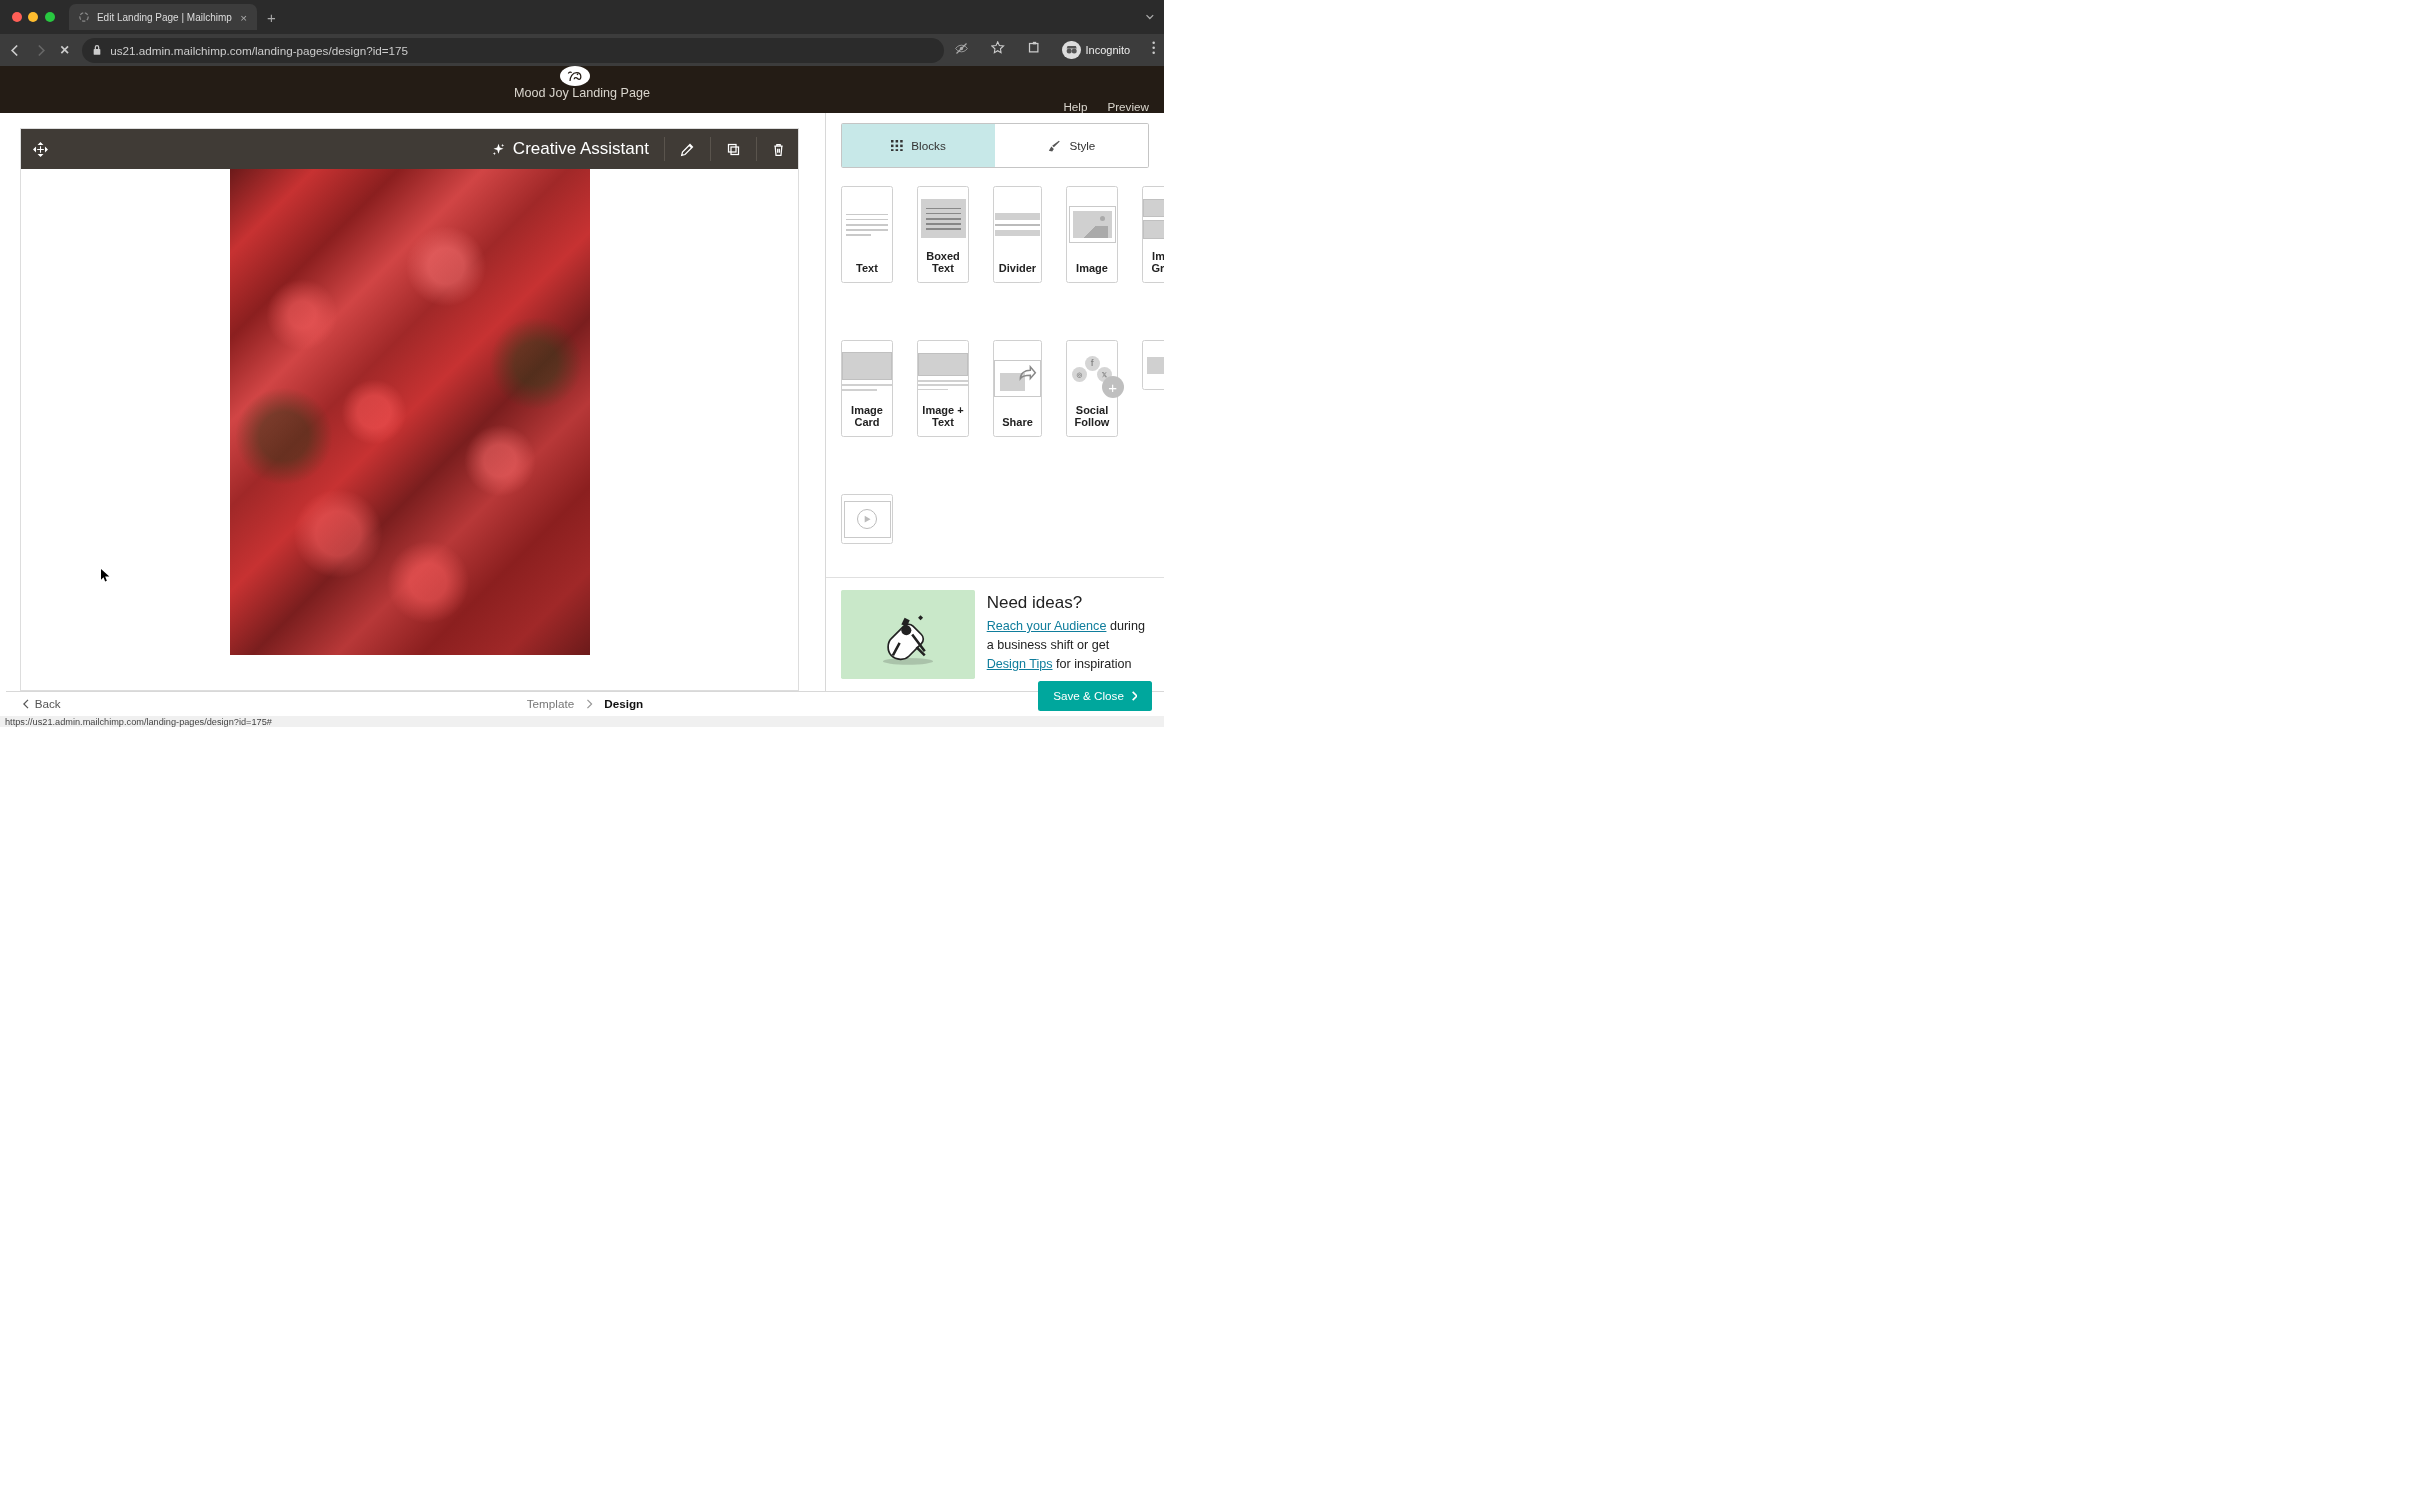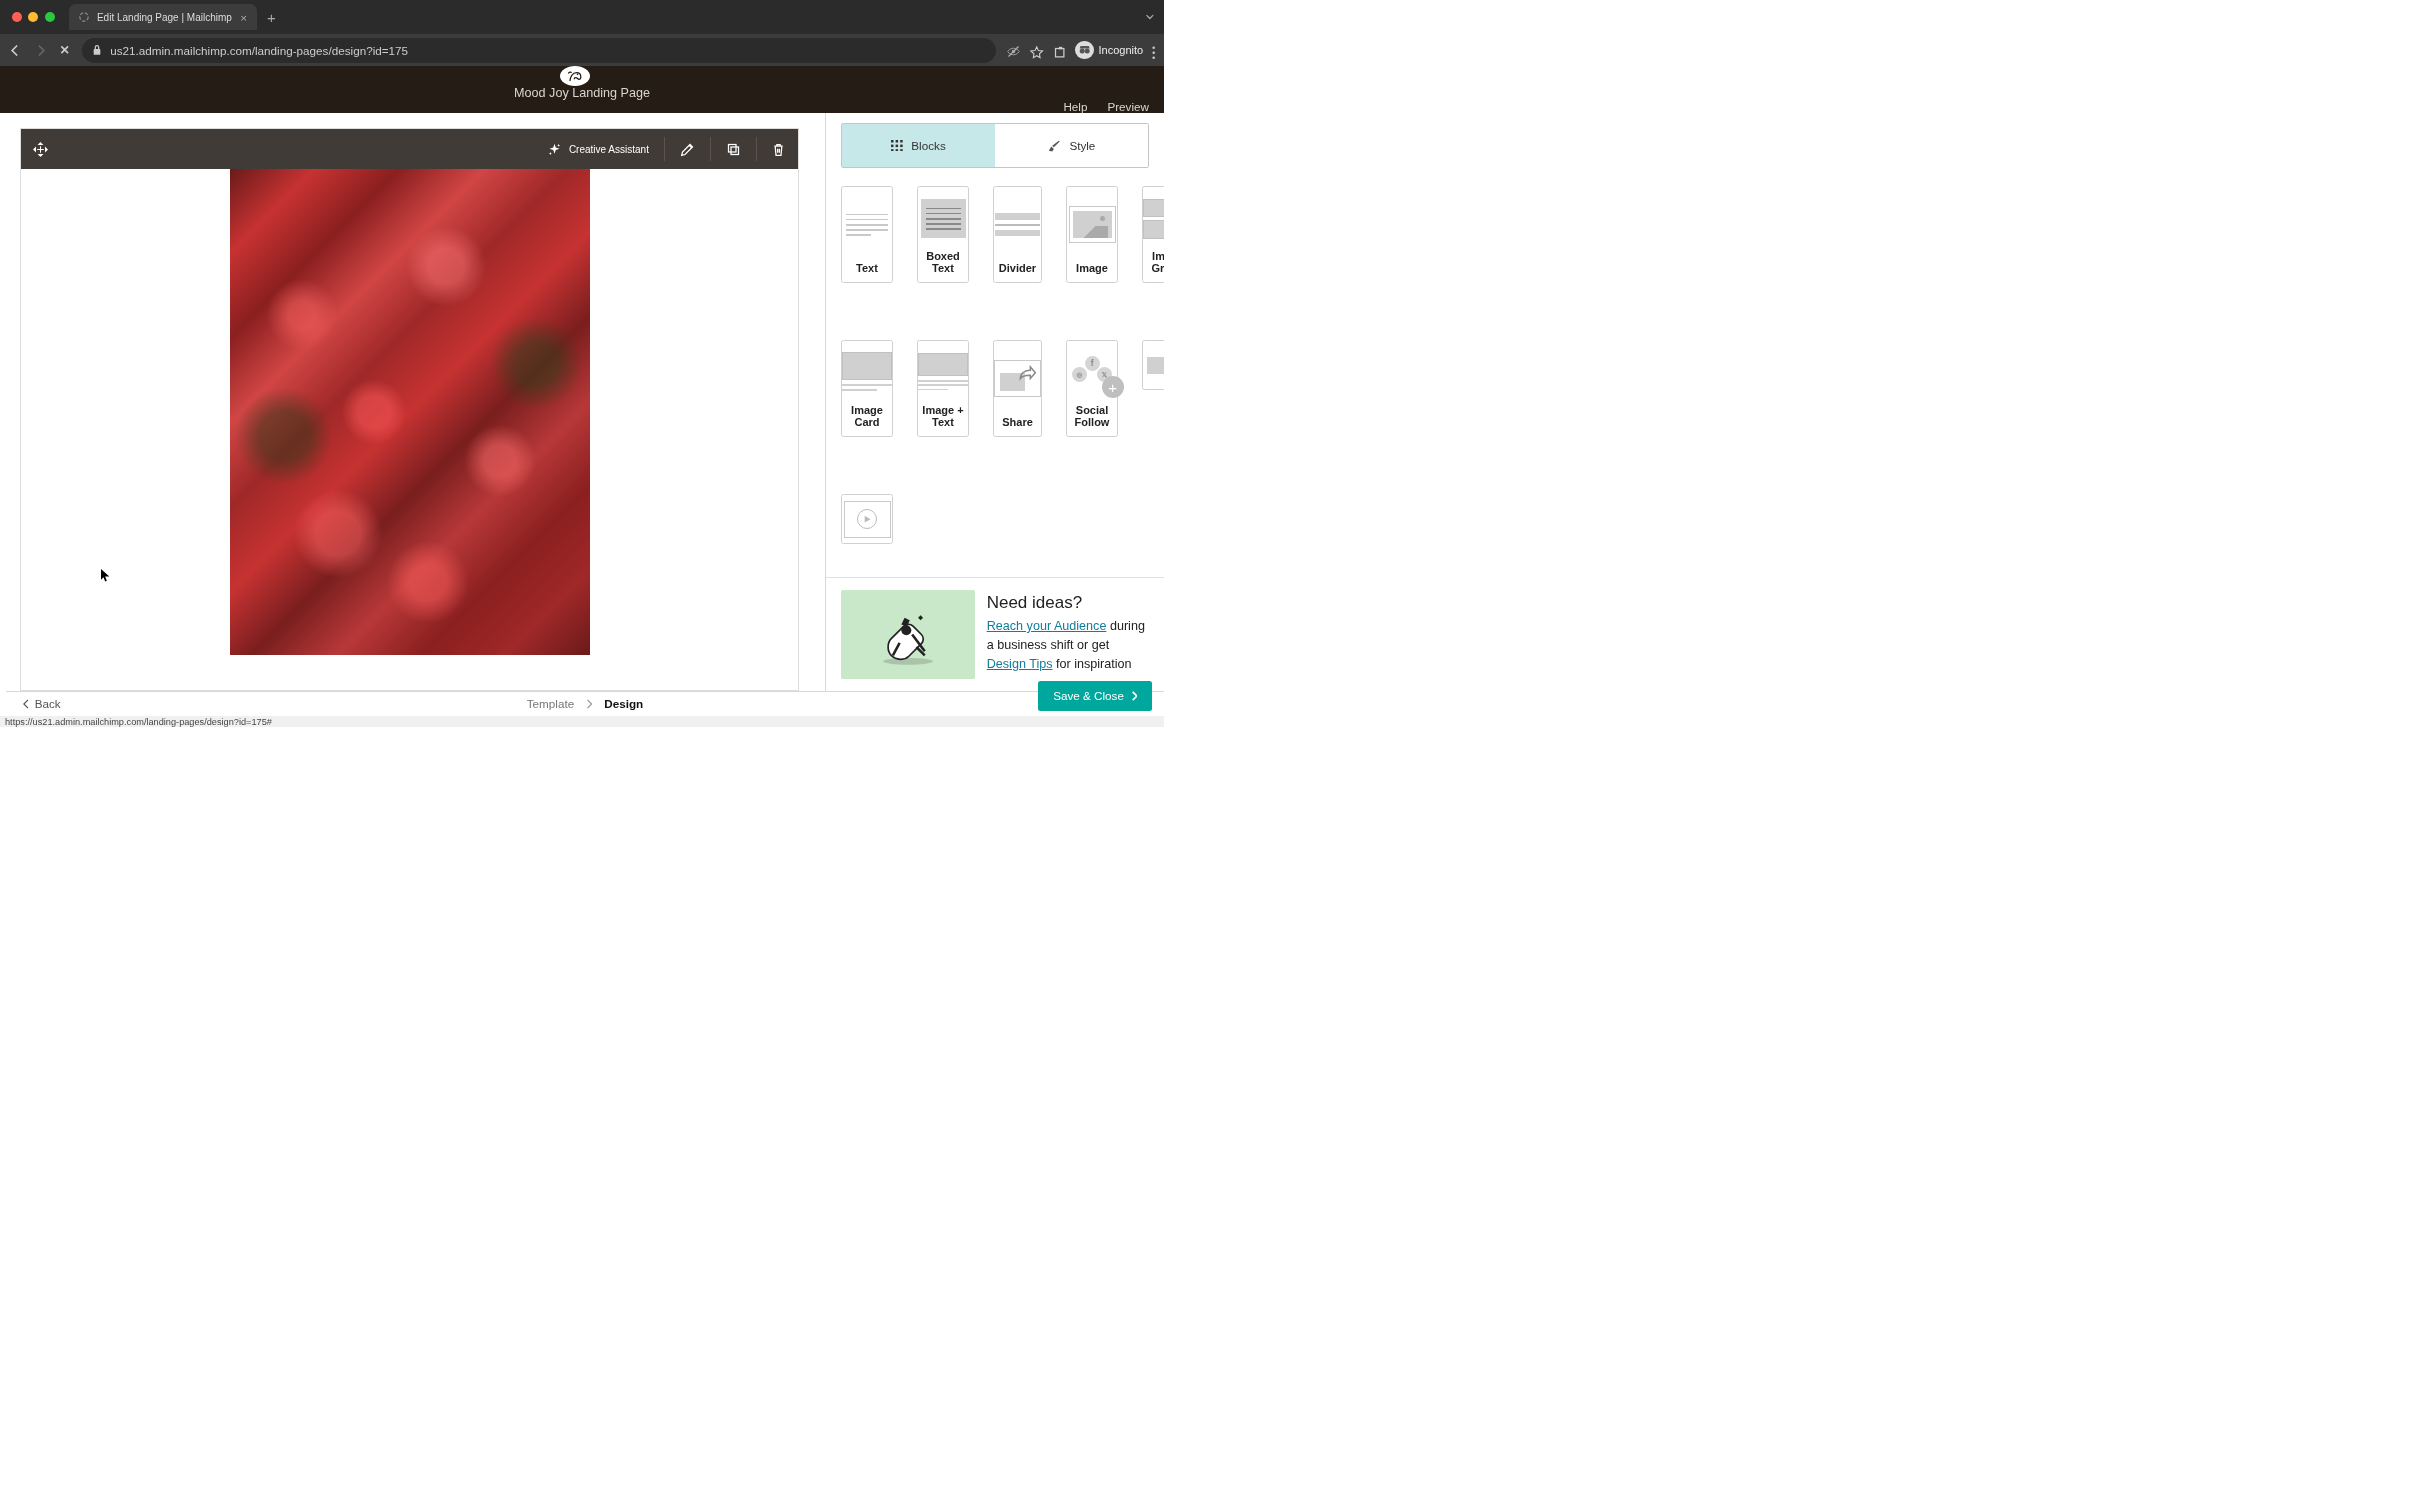--- a/index.html
+++ b/index.html
@@ -15,39 +15,39 @@
 .traffic-light.green { background: #28c840; }
 .tab { display: flex; align-items: center; background: #3c3c3c; border-radius: 6.7px 6.7px 0 0; padding: 6.7px 10px; gap: 8.4px; color: #ddd; font-size: 10px; min-width: 176px; }
 .tab-close { margin-left: auto; color: #aaa; font-size: 11.7px; }
 .new-tab { color: #aaa; font-size: 15px; margin-left: 10px; }
 .tab-expand { margin-left: auto; color: #aaa; }
 
 .url-bar { display: flex; align-items: center; height: 32px; padding: 0 8.4px; gap: 10px; background: #3c3c3c; }
 .nav-arrow { color: #aaa; }
 .nav-arrow.disabled { color: #666; }
 .url-field { flex: 1; display: flex; align-items: center; background: #2b2b2b; border-radius: 15px; height: 25px; padding: 0 10px; gap: 8.4px; color: #ccc; font-size: 11.7px; }
-.url-icons { display: flex; gap: 9px; align-items: flex-end; color: #ccc; }
+.url-icons { display: flex; gap: 22px; align-items: flex-start; color: #ccc; }
 .incognito-badge { display: flex; align-items: center; gap: 5px; font-size: 11px; color: #eee; }
 .incognito-avatar { width: 18.4px; height: 18.4px; border-radius: 50%; background: #ddd; display: flex; align-items: center; justify-content: center; }
 
 
 .app-header { background: #241c15; height: 47px; display: flex; align-items: center; padding: 0 15px; color: #d9d5cd; flex-direction: column; }
 .logo-circle { width: 30px; height: 30px; border-radius: 50%; background: #fff; display: flex; align-items: center; justify-content: center; margin-right: 15px; }
 .header-right { margin-left: auto; display: flex; gap: 20px; font-size: 11.7px; }
 
 
 .main { display: flex; height: calc(727px - 34px - 30px - 47px - 25px - 13.4px); }
 .canvas-area { flex: 1; background: #fff; padding: 15px 15px 0 20px; position: relative; }
 .canvas-frame { background: #fff; border: 0.8px solid #ddd; width: 779px; height: 100%; overflow: hidden; }
 .block-selected { border: none; }
 .block-toolbar { background: #403b36; height: 40px; display: flex; align-items: center; padding: 0 11.7px; gap: 15px; color: #fff; }
 .block-toolbar .spacer { flex: 1; }
 .toolbar-icon { width: 15px; height: 15px; display: inline-flex; align-items: center; justify-content: center; }
 .toolbar-divider { width: 0.8px; height: 23.5px; background: #5a544d; }
-.creative-assistant { display: flex; align-items: center; gap: 6.7px; font-size: 10px; }
+.creative-assistant { display: flex; align-items: center; gap: 6.7px; font-size: 17px; }
 .image-content { background: #fff; display: flex; justify-content: center; }
 .placeholder-image { width: 360px; height: 486px; background: linear-gradient(135deg, #6b1a1a 0%, #c73232 10%, #8b1f1f 20%, #d14545 30%, #a02828 40%, #c73232 50%, #7a1e1e 60%, #b83838 70%, #8b1f1f 80%, #a02828 90%, #6b1a1a 100%); position: relative; overflow: hidden; }
 .placeholder-image::before { content: ""; position: absolute; inset: 0; background: radial-gradient(circle at 20% 30%, rgba(255,100,100,0.5) 3%, transparent 8%), radial-gradient(circle at 60% 20%, rgba(255,120,120,0.5) 4%, transparent 9%), radial-gradient(circle at 40% 50%, rgba(255,90,90,0.5) 5%, transparent 10%), radial-gradient(circle at 75% 60%, rgba(255,110,110,0.5) 4%, transparent 9%), radial-gradient(circle at 30% 75%, rgba(255,100,100,0.5) 5%, transparent 10%), radial-gradient(circle at 55% 85%, rgba(255,95,95,0.5) 4%, transparent 9%), radial-gradient(circle at 15% 55%, rgba(20,60,20,0.4) 6%, transparent 12%), radial-gradient(circle at 85% 40%, rgba(25,70,25,0.4) 5%, transparent 11%); }
 
 .cursor { position: absolute; top: 456px; left: 101px; }
 
 
 .sidebar { width: 339px; border-left: 0.8px solid #d8d8d8; display: flex; flex-direction: column; }
 .side-tabs { display: flex; margin: 10px 15px 0 15px; border: 0.8px solid #c5c5c5; border-radius: 1.7px; }
 .side-tab { flex: 1; height: 43px; display: flex; align-items: center; justify-content: center; gap: 8.4px; font-size: 11.7px; font-weight: 500; color: #333; cursor: pointer; }

